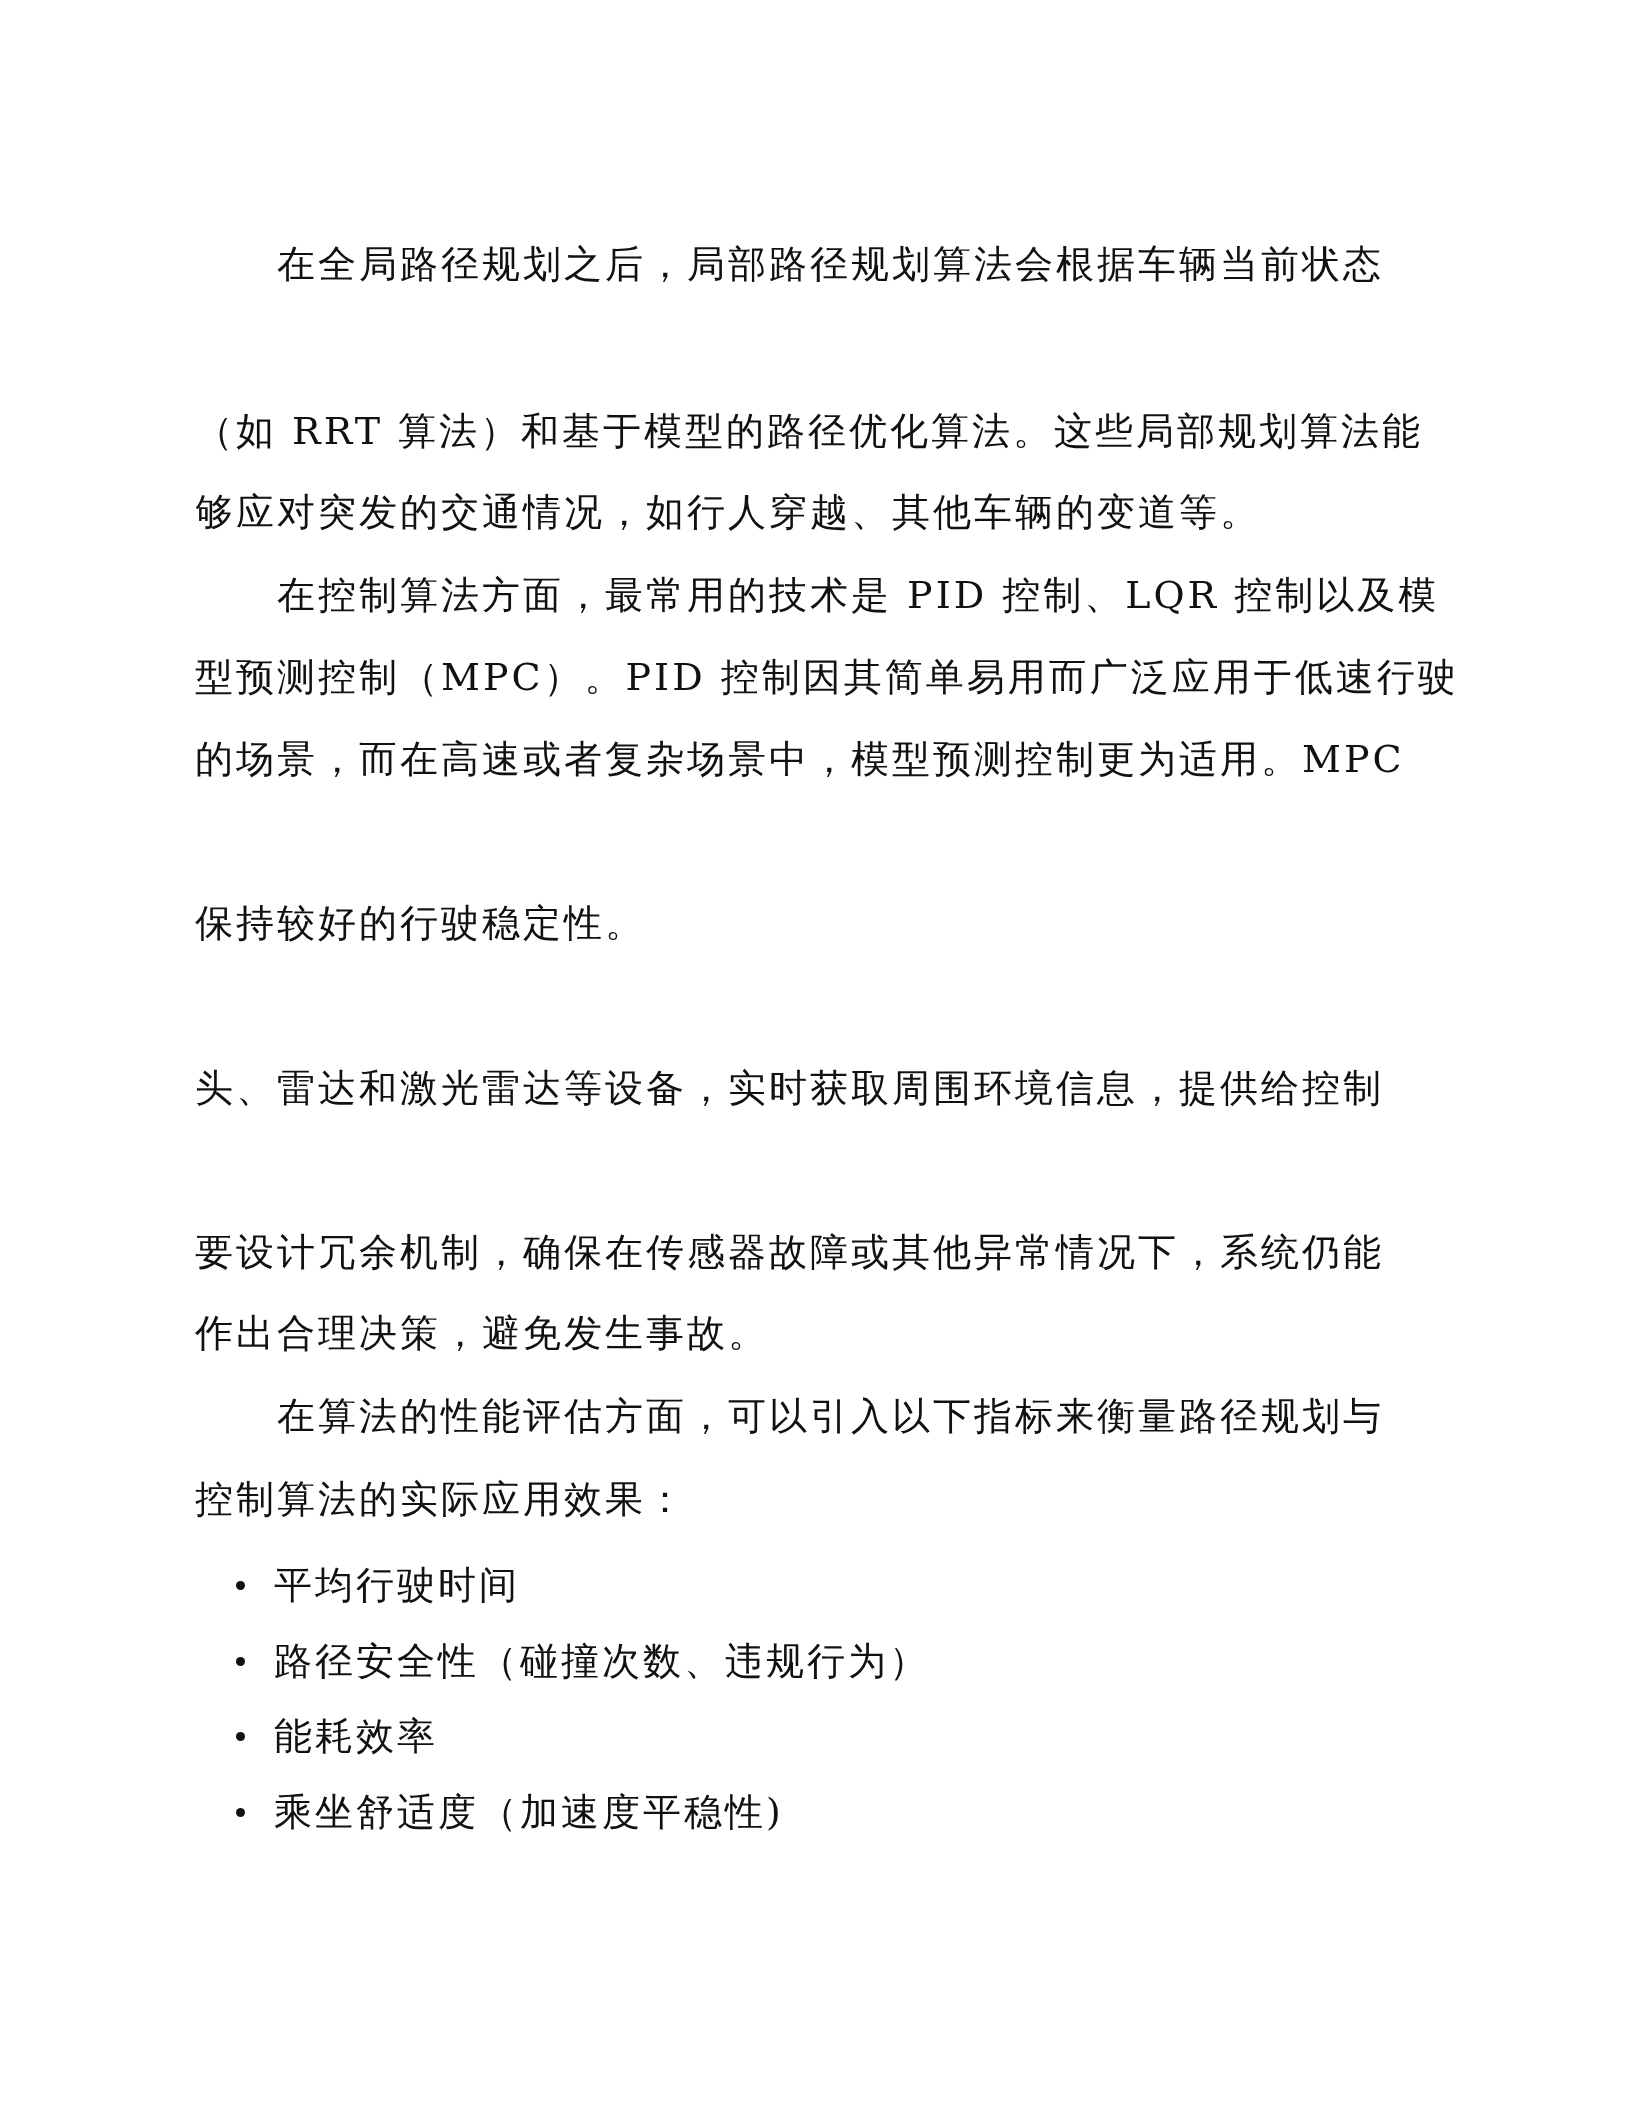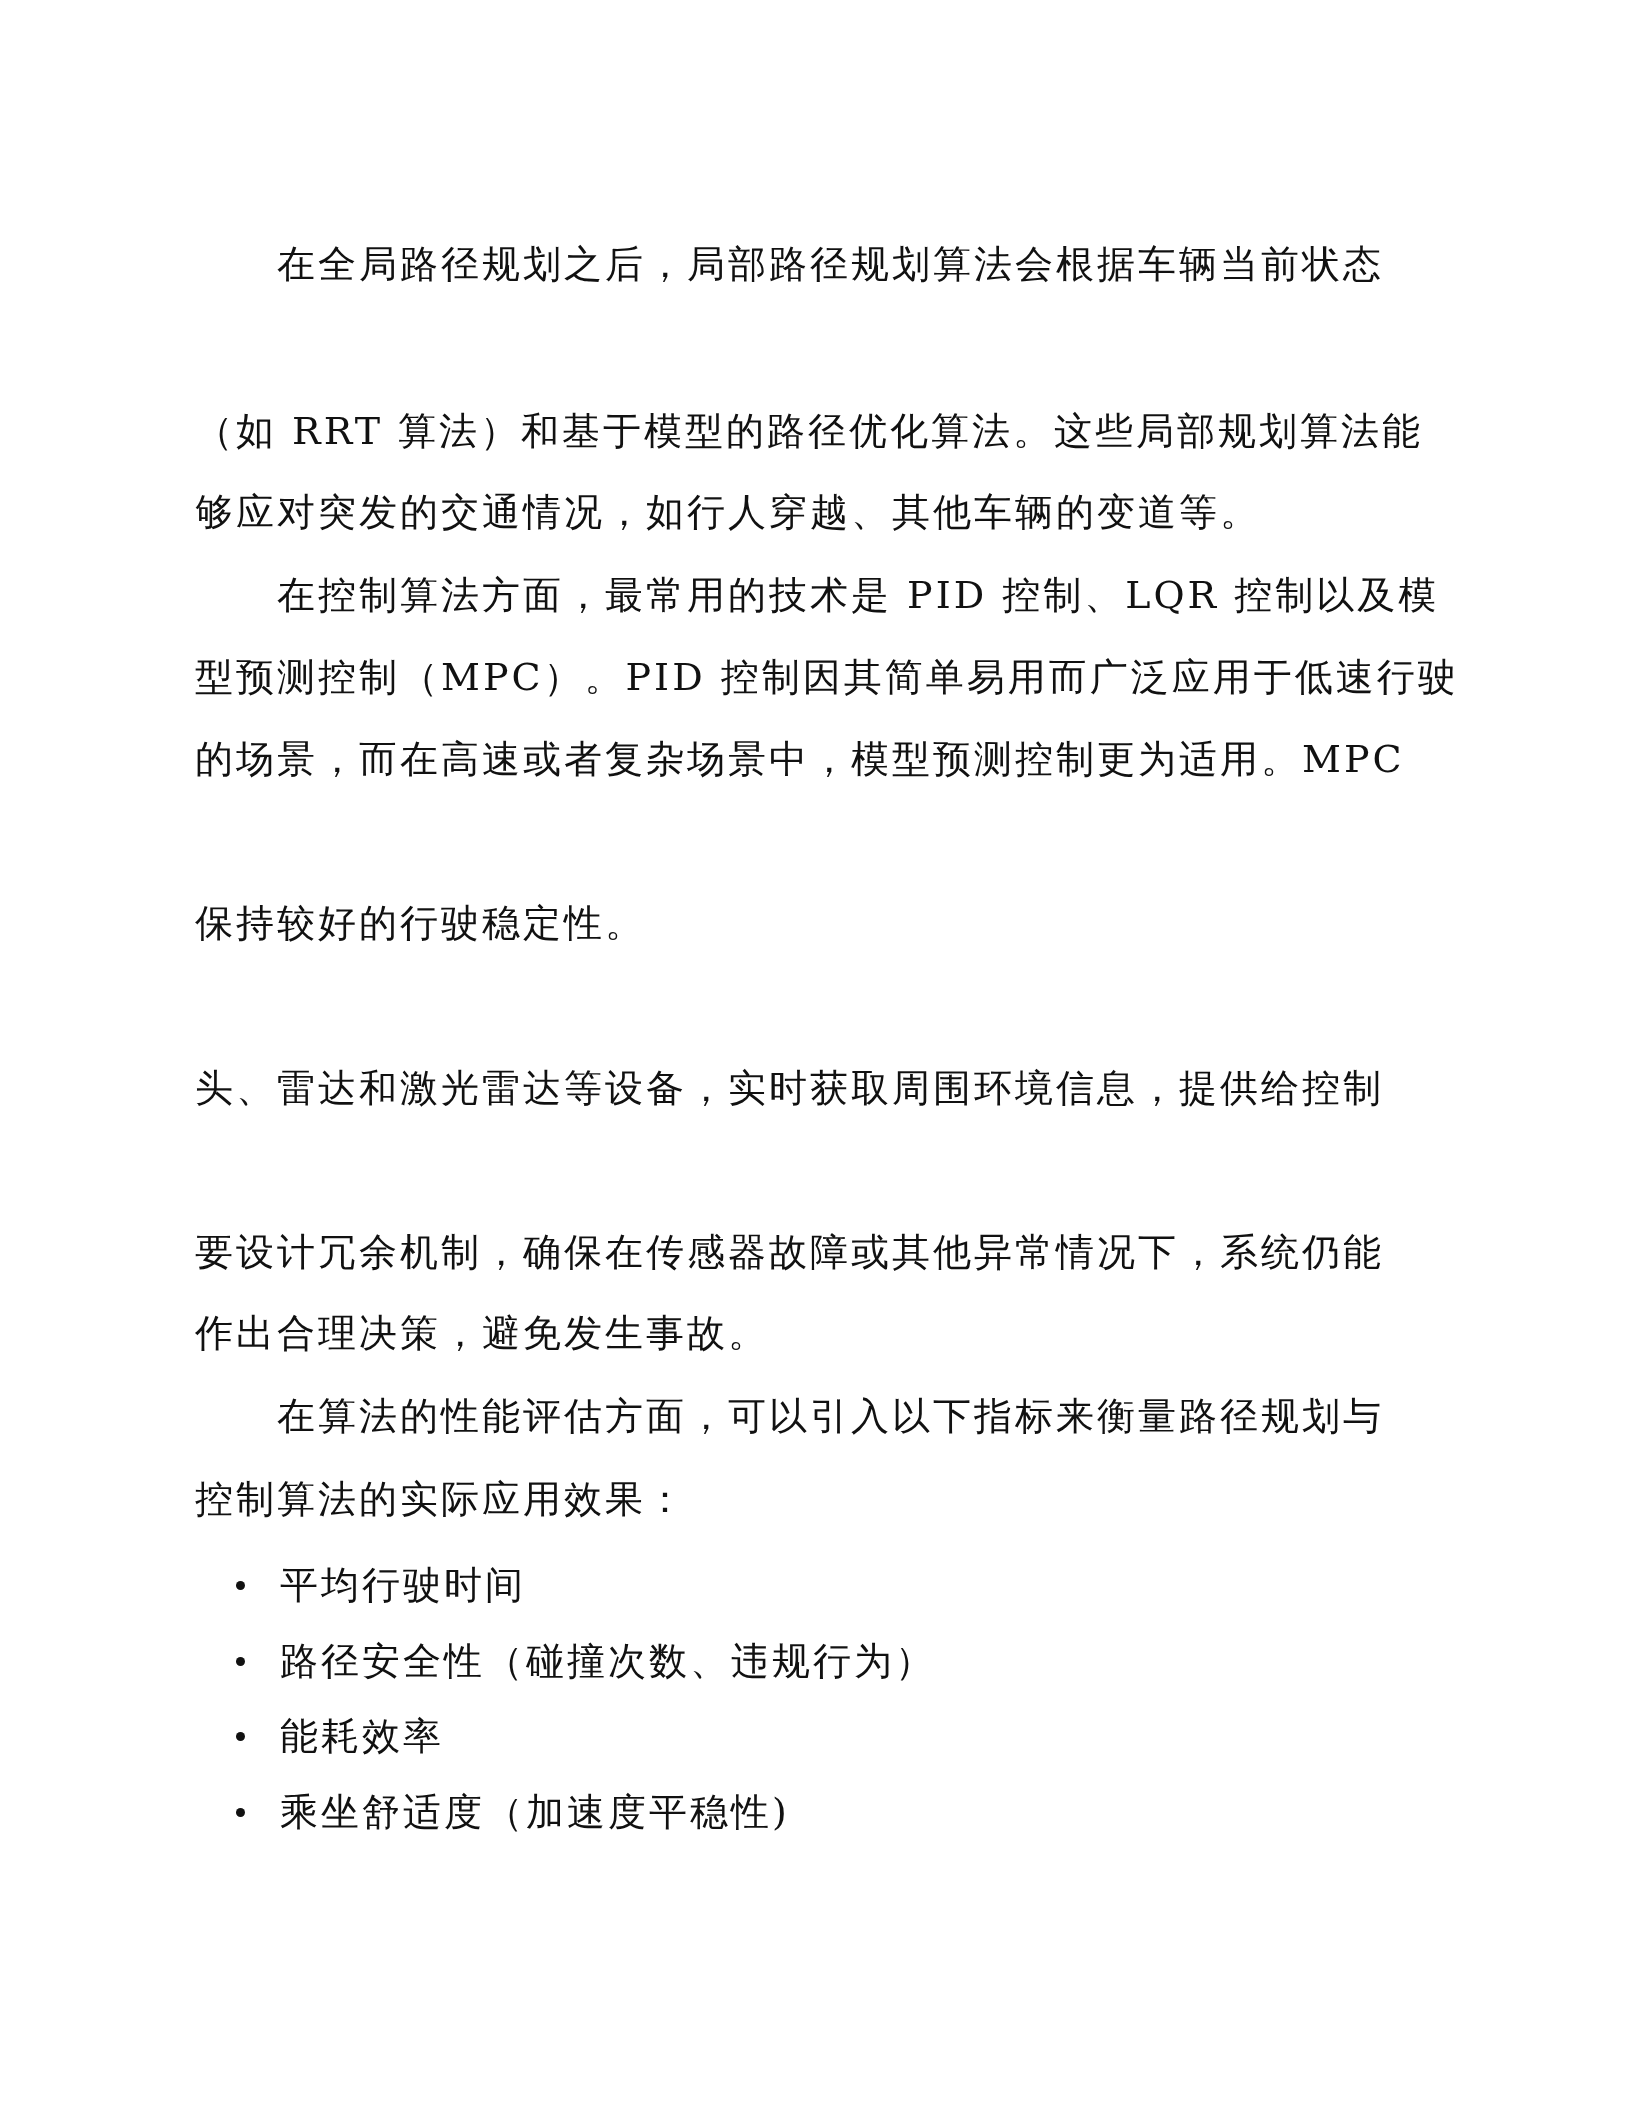--- a/index.html
+++ b/index.html
@@ -5,21 +5,21 @@
   html, body { margin:0; padding:0; background:#ffffff; }
   body { width:1632px; height:2112px; position:relative; overflow:hidden;
          font-family:"DejaVu Serif","Liberation Serif",serif; color:#111111; }
   .page { position:absolute; left:0; top:0; width:1632px; height:1844px; }
   .line { position:absolute; left:195px; height:56px; line-height:56px;
           font-size:38px; white-space:nowrap; letter-spacing:3px; }
   .indent { left:277px; }
   .bullet-row { position:absolute; left:236px; height:56px; line-height:56px; font-size:38px;
                 white-space:nowrap; letter-spacing:3px; }
   .bullet-dot { position:absolute; left:0; top:24px; width:9px; height:9px; border-radius:50%; background:#111; }
-  .bullet-text { position:absolute; left:44px; top:0; }
+  .bullet-text { position:absolute; left:38px; top:0; }
   .watermark { position:absolute; right:12px; top:2074px; font-family:"DejaVu Sans","Liberation Sans",sans-serif;
                font-size:25px; color:#6d28d9; text-shadow:1px 1px 0 #9a9a9a; letter-spacing:0px;margin-top:39px; }
 </style>
 </head>
 <body>
 
 <div class="page">
 
   <div class="line indent" style="top:236px">在全局路径规划之后，局部路径规划算法会根据车辆当前状态</div>
   <div class="line" style="top:403px">（如 RRT 算法）和基于模型的路径优化算法。这些局部规划算法能</div>

